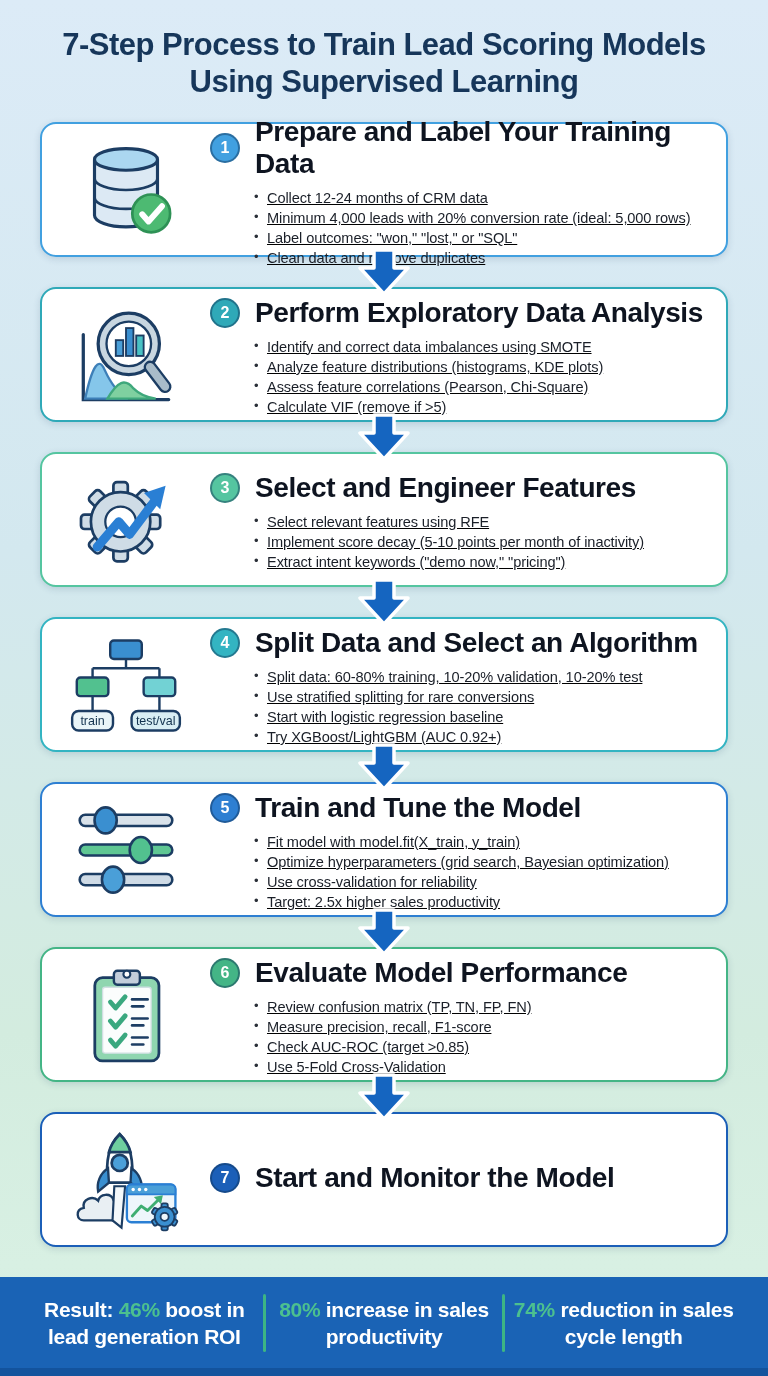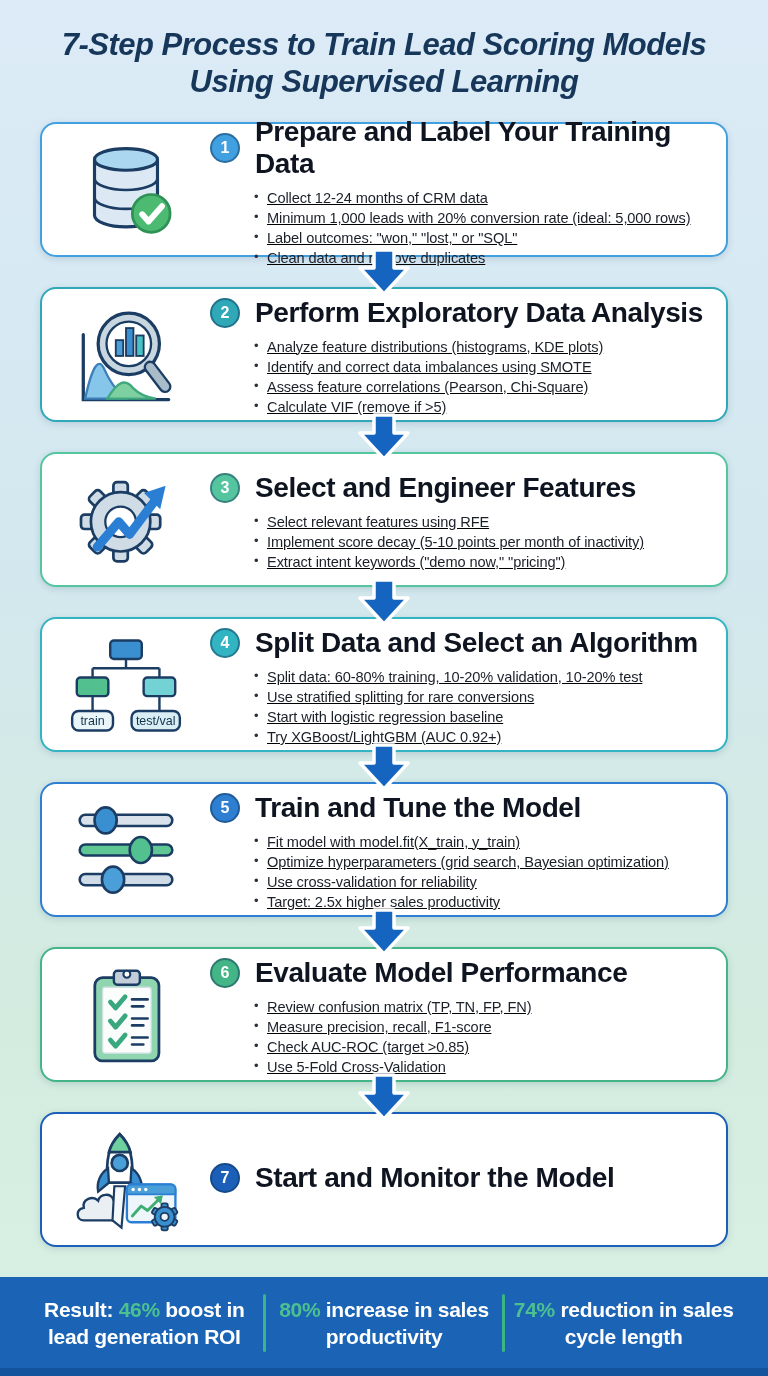--- a/index.html
+++ b/index.html
@@ -4,21 +4,21 @@
 <style>
   html,body{margin:0;padding:0;}
   body{
     width:768px;height:1376px;overflow:hidden;
     font-family:"Liberation Sans","DejaVu Sans",sans-serif;
     background:linear-gradient(180deg,#dcebf7 0%,#d3e8ef 40%,#d3ecdf 75%,#d8f0e3 92%,#cfe9db 100%);
   }
   .page-title{
     margin:0;padding:26px 30px 0 30px;
     text-align:center;font-size:31px;line-height:1.2;font-weight:bold;
-    color:#16365a;letter-spacing:-0.5px;font-style:italic;
+    color:#16365a;letter-spacing:-0.5px;
   }
   .steps{padding:22px 40px 0 40px;}
   .card{
     position:relative;z-index:1;
     height:135px;box-sizing:border-box;
     background:#ffffff;
     border:2.5px solid var(--accent,#4a9fd8);
     border-radius:16px;
     display:flex;align-items:center;
     box-shadow:0 2px 7px rgba(30,60,100,0.16);
@@ -87,21 +87,21 @@
         <path d="M78 83 l7 8 l15 -17" fill="none" stroke="#ffffff" stroke-width="6.5" stroke-linecap="round" stroke-linejoin="round"></path>
       </svg>
     </div>
     <div class="card-content">
       <div class="card-head">
         <div class="badge">1</div>
         <h2 class="card-title">Prepare and Label Your Training Data</h2>
       </div>
       <ul class="bullets">
         <li>Collect 12-24 months of CRM data</li>
-        <li>Minimum 1,000 leads with 20% conversion rate (ideal: 5,000 rows)</li>
+        <li>Minimum 4,000 leads with 20% conversion rate (ideal: 5,000 rows)</li>
         <li>Label outcomes: "won," "lost," or "SQL"</li>
         <li>Clean data and remove duplicates</li>
       </ul>
     </div>
   </div>
 
   <div class="arrow-row">
     <svg width="56" height="48" viewBox="0 0 56 48">
       <polygon points="18,2 38,2 38,20 52,20 28,46 4,20 18,20" fill="#1565c0" stroke="#ffffff" stroke-width="3.5" stroke-linejoin="round"></polygon>
     </svg>
@@ -121,22 +121,22 @@
         <line x1="86" y1="69" x2="102" y2="90" stroke="#1c3d63" stroke-width="14" stroke-linecap="round"></line>
         <line x1="86" y1="69" x2="102" y2="90" stroke="#a9bcc9" stroke-width="9" stroke-linecap="round"></line>
       </svg>
     </div>
     <div class="card-content">
       <div class="card-head">
         <div class="badge">2</div>
         <h2 class="card-title">Perform Exploratory Data Analysis</h2>
       </div>
       <ul class="bullets">
+        <li>Identify and correct data imbalances using SMOTE</li>
         <li>Analyze feature distributions (histograms, KDE plots)</li>
-        <li>Identify and correct data imbalances using SMOTE</li>
         <li>Assess feature correlations (Pearson, Chi-Square)</li>
         <li>Calculate VIF (remove if &gt;5)</li>
       </ul>
     </div>
   </div>
 
   <div class="arrow-row">
     <svg width="56" height="48" viewBox="0 0 56 48">
       <polygon points="18,2 38,2 38,20 52,20 28,46 4,20 18,20" fill="#1565c0" stroke="#ffffff" stroke-width="3.5" stroke-linejoin="round"></polygon>
     </svg>

